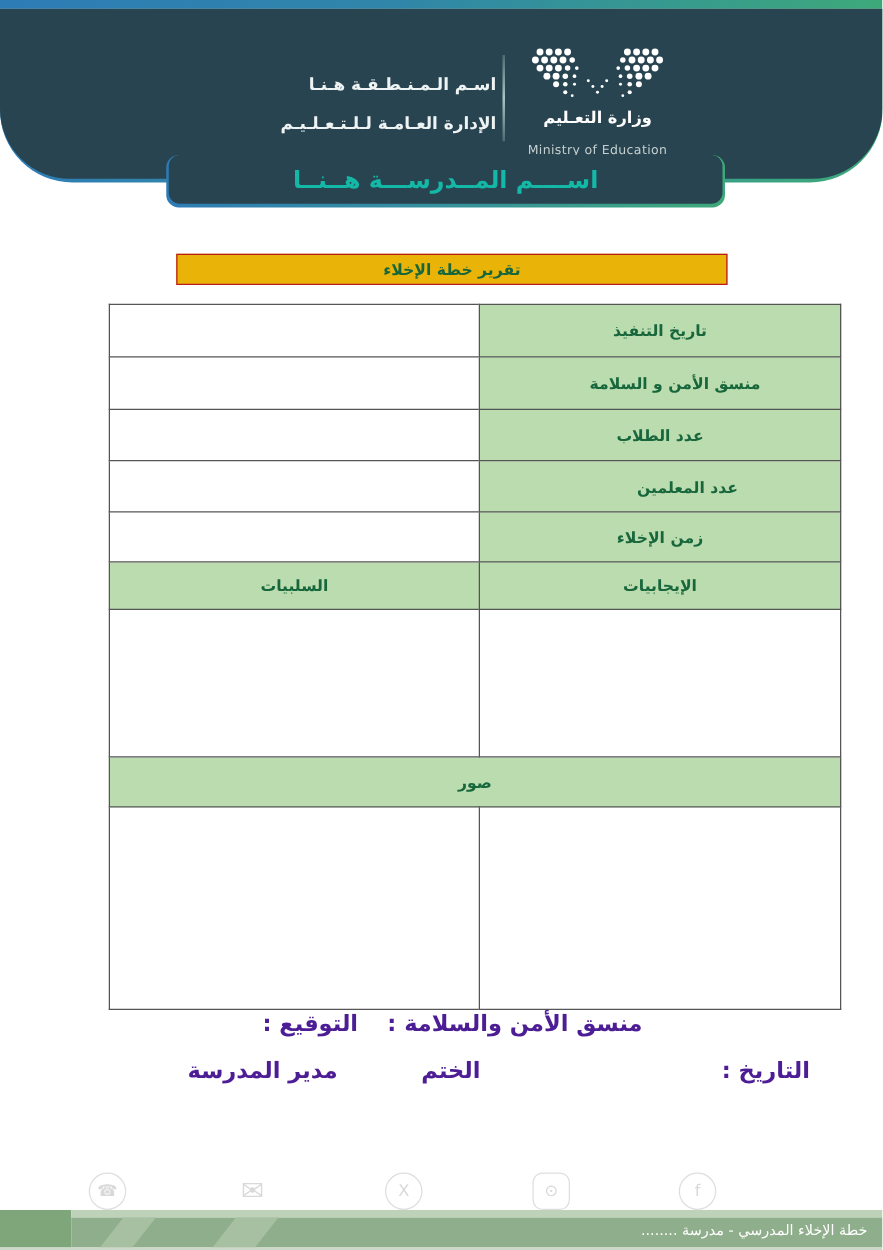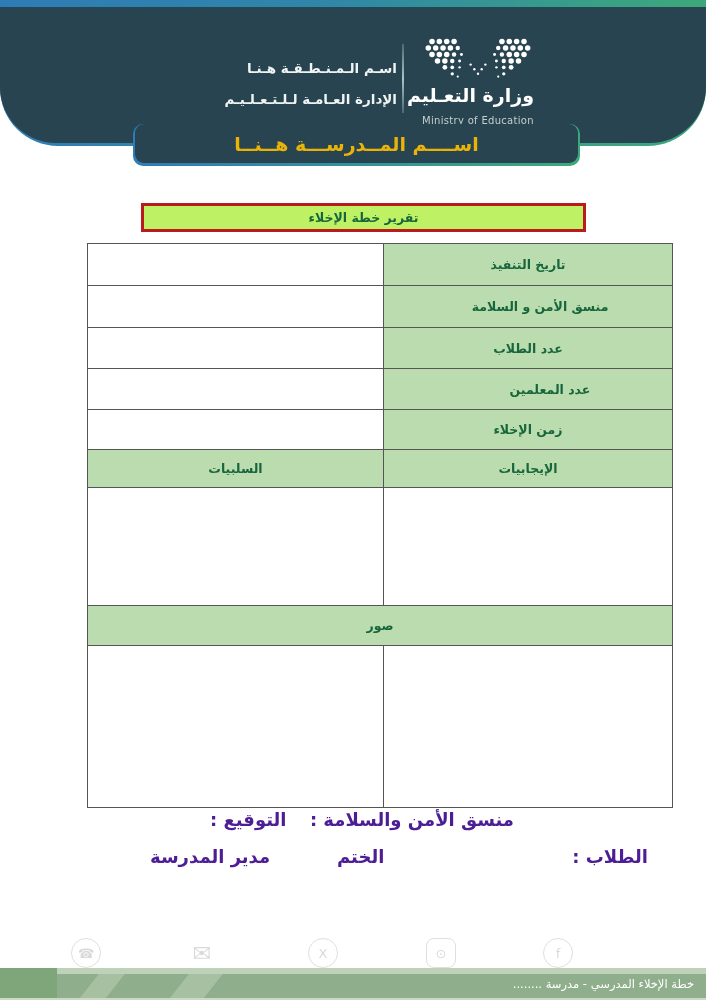--- a/index.html
+++ b/index.html
@@ -13,33 +13,33 @@
     background:linear-gradient(to right,#2e7cb6 0%,#35919c 50%,#3da97a 100%);
     border-bottom-left-radius:58px;border-bottom-right-radius:58px;}
   .header-band{position:absolute;left:0;top:0;width:706px;height:136px;background:#284450;
     border-bottom-left-radius:56px;border-bottom-right-radius:56px;}
   .dept-block{position:absolute;top:46px;right:309px;text-align:right;color:#eef3f3;
     font-weight:bold;font-size:13.5px;line-height:31px;white-space:nowrap;direction:rtl;}
   .logo-sep{position:absolute;left:402px;top:37px;width:2px;height:69px;
     background:linear-gradient(to bottom,rgba(190,220,215,.25),rgba(190,220,215,.85),rgba(190,220,215,.25));}
   .logo-block{position:absolute;left:422px;top:30px;width:112px;text-align:center;}
   .logo-dots{display:block;margin:0 auto;}
-  .logo-ar{color:#ffffff;font-weight:bold;font-size:19px;line-height:20px;margin-top:2px;direction:rtl;white-space:nowrap;}
+  .logo-ar{color:#ffffff;font-weight:bold;font-size:13px;line-height:20px;margin-top:2px;direction:rtl;white-space:nowrap;}
   .logo-en{color:#c3cfcf;font-size:10px;letter-spacing:.3px;margin-top:10px;white-space:nowrap;}
 
   .school-banner-wrap{position:absolute;left:133px;top:124px;width:447px;height:42px;
     background:linear-gradient(to right,#2e7cb6 0%,#35919c 50%,#3da97a 100%);
     border-radius:10px;padding:0;}
   .school-banner{position:absolute;left:2px;top:0;right:2px;bottom:3px;background:#284450;
     border-radius:9px;display:flex;align-items:center;justify-content:center;}
-  .school-banner span{color:#eab308;font-weight:bold;font-size:19px;letter-spacing:1px;direction:rtl;}
-
-  
-  .title-bar{position:absolute;left:141px;top:203px;width:439px;height:23px;background:#bef264;
-    border:3px solid #b91c1c;display:flex;align-items:center;justify-content:center;}
+  .school-banner span{color:#14b8a6;font-weight:bold;font-size:19px;letter-spacing:1px;direction:rtl;}
+
+  
+  .title-bar{position:absolute;left:141px;top:203px;width:439px;height:23px;background:#eab308;
+    border:1px solid #b91c1c;display:flex;align-items:center;justify-content:center;}
   .title-bar span{color:#17663c;font-weight:bold;font-size:12.5px;direction:rtl;}
 
   
   table.form-table{position:absolute;left:63px;top:243px;width:586px;border-collapse:collapse;
     table-layout:fixed;direction:rtl;margin-left:24px;}
   table.form-table td{border:1px solid #555;padding:0;vertical-align:middle;}
   td.label-cell{background:#badcae;color:#17663c;font-weight:bold;font-size:12.5px;text-align:center;}
   td.input-cell{background:#ffffff;}
   tr.r1 td{height:41px;} tr.r2 td{height:41px;padding-left:24px;} tr.r3 td{height:40px;}
   tr.r4 td{height:40px;padding-left:44px;} tr.r5 td{height:39px;} tr.r6 td{height:37px;}
@@ -193,21 +193,21 @@
     </tr>
     <tr class="r9">
       <td class="input-cell"></td>
       <td class="input-cell"></td>
     </tr>
   </tbody>
     </table>
 
   <div class="sig-label sig-coordinator">منسق الأمن والسلامة :</div>
   <div class="sig-label sig-signature">التوقيع :</div>
-  <div class="sig-label sig-date">الطلاب :</div>
+  <div class="sig-label sig-date">التاريخ :</div>
   <div class="sig-label sig-stamp">الختم</div>
   <div class="sig-label sig-principal">مدير المدرسة</div>
 
   <div class="icons-row">
     <span class="soc-icon" style="left:71px;">☎</span>
     <span class="soc-icon noborder" style="left:187px;">✉</span>
     <span class="soc-icon" style="left:308px;">X</span>
     <span class="soc-icon sq" style="left:426px;">⊙</span>
     <span class="soc-icon" style="left:543px;">f</span>
   </div>

